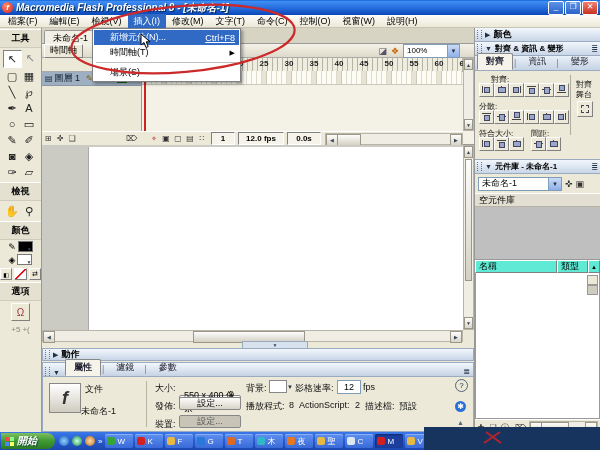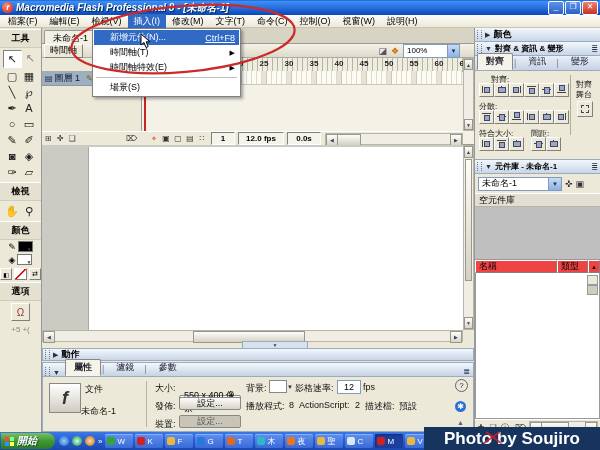--- a/index.html
+++ b/index.html
@@ -145,21 +145,21 @@
   
   #library{position:relative;}
   .librow{height:19px;display:flex;align-items:center;padding:0 3px;gap:3px;}
   .libsel{flex:0 0 84px;height:14px;background:#fff;border:1px solid #7F9DB9;position:relative;display:flex;align-items:center;padding-left:3px;font-size:9px;box-sizing:border-box;}
   .libsel .zdd{position:absolute;right:0;top:0;bottom:0;width:12px;background:linear-gradient(180deg,#CADBF5,#8EB0E8);
     border-left:1px solid #7F9DB9;font-size:6px;display:flex;align-items:center;justify-content:center;color:#234;}
   .libicon{font-size:9px;color:#333;}
   #libempty{height:12px;background:#E2DFD2;border-top:1px solid #fff;border-bottom:1px solid #b8b4a4;display:flex;align-items:center;padding-left:4px;}
   #libpreview{height:52px;background:#BFBFBF;border-bottom:1px solid #999;}
   #libcols{height:13px;display:flex;}
-  .libcol{border:1px solid;border-color:#fff #808080 #808080 #fff;background:#ef4444;display:flex;align-items:center;padding-left:3px;box-sizing:border-box;}
+  .libcol{border:1px solid;border-color:#fff #808080 #808080 #fff;background:#5eead4;display:flex;align-items:center;padding-left:3px;box-sizing:border-box;}
   #liblist{background:#fff;border:1px solid #999;border-top:none;position:relative;}
   #libbottom{height:14px;display:flex;align-items:center;background:#ECE9D8;border-top:1px solid #fff;}
   
   #taskbar{left:0;top:432px;width:600px;height:18px;background:linear-gradient(180deg,#3B77E8 0%,#2456C8 60%,#1C48AE 100%);
     display:flex;align-items:center;z-index:750;}
   #startbtn{height:16px;width:54px;margin:1px 1px;border-radius:0 8px 8px 0;
     background:linear-gradient(180deg,#7FBF5F 0%,#3E9A33 50%,#2E7A26 100%);
     color:#fff;font-weight:bold;font-size:10px;font-style:italic;display:flex;align-items:center;padding-left:4px;box-sizing:border-box;gap:3px;text-shadow:1px 1px 1px #143;}
   .winflag{width:9px;height:9px;display:grid;grid-template-columns:4px 4px;grid-template-rows:4px 4px;gap:1px;}
   .winflag i{display:block;} .wf1{background:#f44;} .wf2{background:#8f8;} .wf3{background:#48f;} .wf4{background:#ff6;}
@@ -583,24 +583,20 @@
 
 <div id="insert-menu" class="abs">
     <div class="mi hl">
       <span>新增元件(N)...</span>
       <span class="sc">Ctrl+F8</span>
     </div>
     <div class="mi">
       <span>時間軸(T)</span>
       <span class="sub">▶</span>
     </div>
-    <div class="mi">
-      <span>時間軸特效(E)</span>
-      <span class="sub">▶</span>
-    </div>
     <div class="msep"></div>
     <div class="mi">
       <span>場景(S)</span>
     </div>
   </div>
 
 <svg id="cursor" class="abs" width="12" height="16">
   <path d="M1,1 L1,12 L4,9.5 L6,14.5 L8.2,13.6 L6.2,8.8 L10,8.8 Z" fill="#fff" stroke="#000" stroke-width="1"></path>
 </svg>
 
@@ -666,17 +662,16 @@
         <span>M</span>
       </span>
       <span class="taskbtn">
         <span class="tbicon" style="background: rgb(232, 185, 62);"></span>
         <span>V</span>
       </span>
     </div>
 </div>
 
 <div id="watermark" class="abs">
-  <span>Photo by Soujiro</span>
   <svg width="22" height="18">
     <path d="M2,14 L18,3 M4,3 L19,14" stroke="#C22" stroke-width="2" fill="none" opacity="0.85"></path>
   </svg>
 </div>
 
 </body></html>

